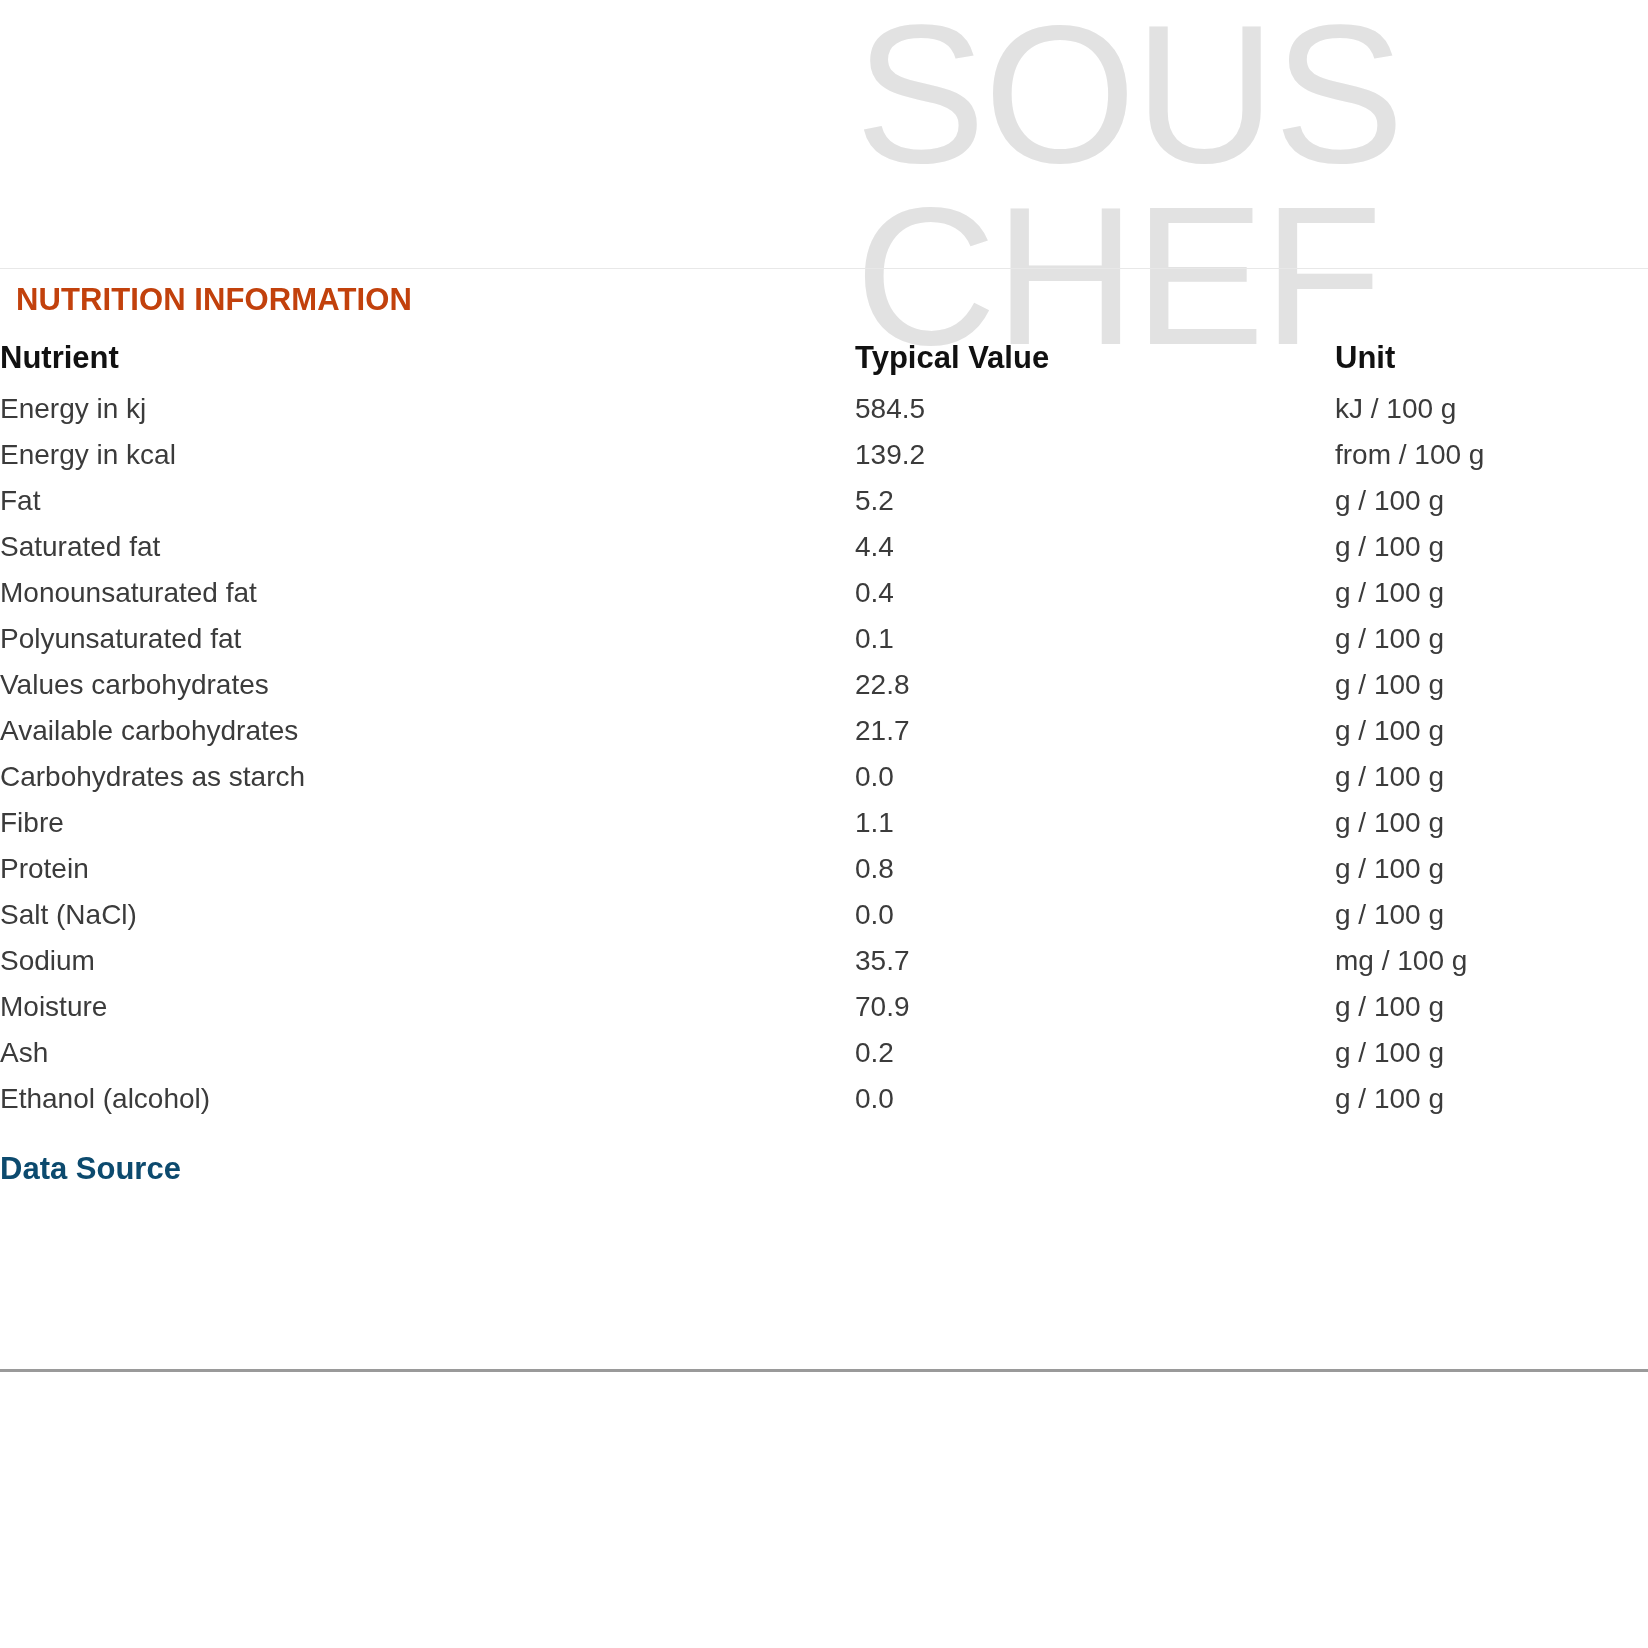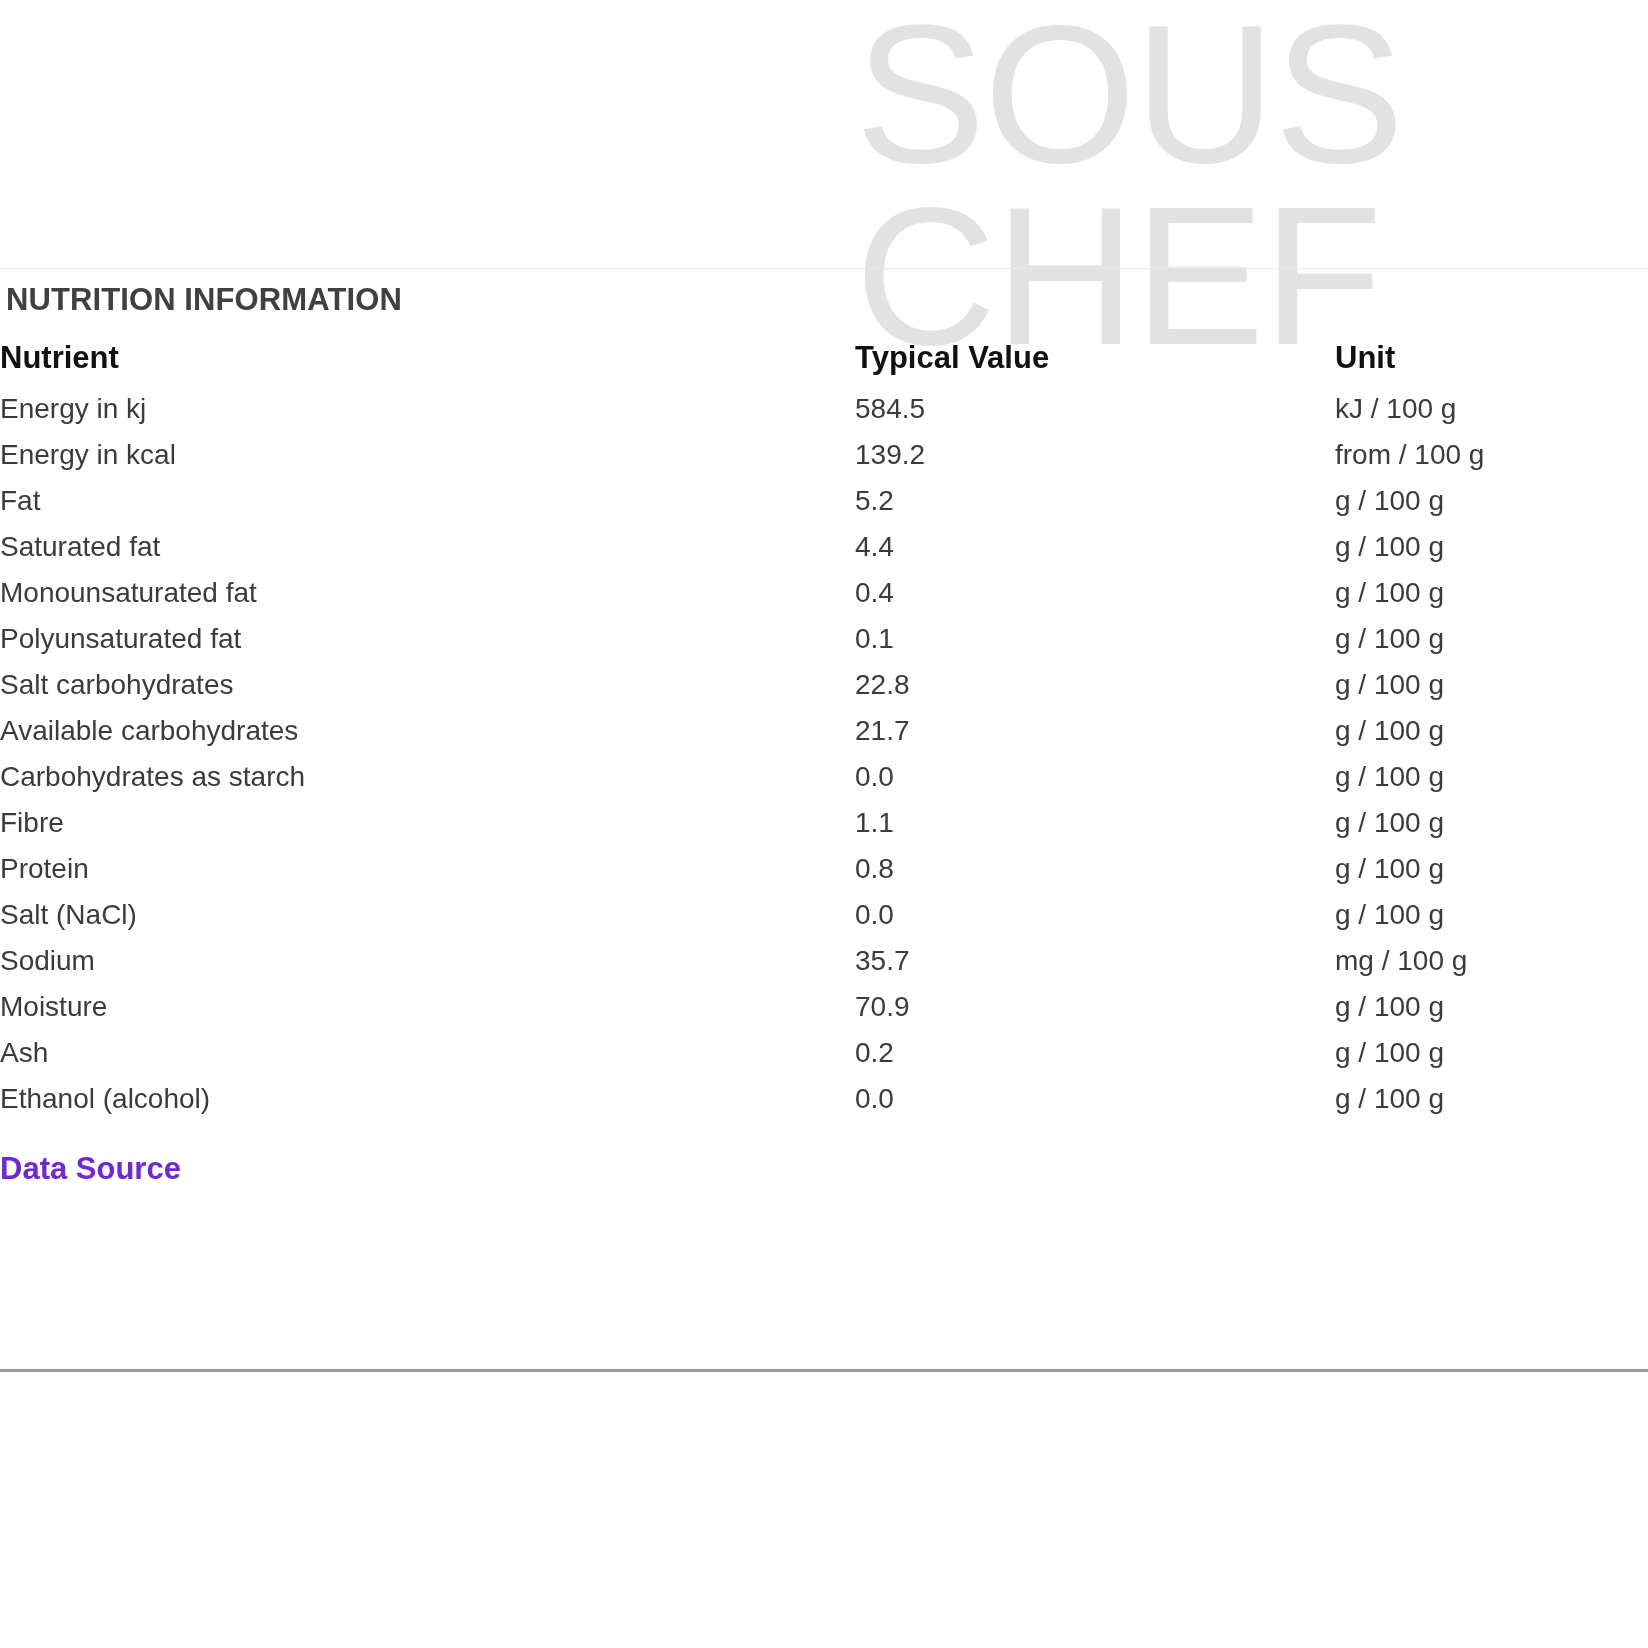--- a/index.html
+++ b/index.html
@@ -41,24 +41,24 @@
     width: 1648px;
     z-index: 2;
     border-top: 1px solid #e8e8e8;
     box-sizing: border-box;
     padding-top: 13px;
   }
 
   .section-title {
     font-size: 31px;
     font-weight: bold;
-    color: #404040;
+    color: #c2410c;
     letter-spacing: 0.1px;
     margin: 0 0 22px 0;
-    padding-left: 6px;
+    padding-left: 16px;
     white-space: nowrap;
   }
 
   table.nutri {
     width: 1648px;
     border-collapse: collapse;
     table-layout: fixed;
   }
   table.nutri col.c-nutrient { width: 845px; }
   table.nutri col.c-value    { width: 480px; }
@@ -85,21 +85,21 @@
   }
   table.nutri th.th-value,
   table.nutri td.td-value { padding-left: 10px; }
   table.nutri th.th-unit,
   table.nutri td.td-unit { padding-left: 10px; }
 
   
   .ds-title {
     font-size: 31px;
     font-weight: bold;
-    color: #6d28d9;
+    color: #0c4a6e;
     margin: 22px 8px 0 0;
     white-space: nowrap;
   }
   .ds-note {
     font-size: 28px;
     font-weight: 400;
     color: #3b3b3b;
     margin: 18px 0 0 0;
     white-space: nowrap;
     letter-spacing: -0.15px;
@@ -165,21 +165,21 @@
           <td class="td-nutrient">Monounsaturated fat</td>
           <td class="td-value">0.4</td>
           <td class="td-unit">g / 100 g</td>
         </tr>
         <tr>
           <td class="td-nutrient">Polyunsaturated fat</td>
           <td class="td-value">0.1</td>
           <td class="td-unit">g / 100 g</td>
         </tr>
         <tr>
-          <td class="td-nutrient">Salt carbohydrates</td>
+          <td class="td-nutrient">Values carbohydrates</td>
           <td class="td-value">22.8</td>
           <td class="td-unit">g / 100 g</td>
         </tr>
         <tr>
           <td class="td-nutrient">Available carbohydrates</td>
           <td class="td-value">21.7</td>
           <td class="td-unit">g / 100 g</td>
         </tr>
         <tr>
           <td class="td-nutrient">Carbohydrates as starch</td>

